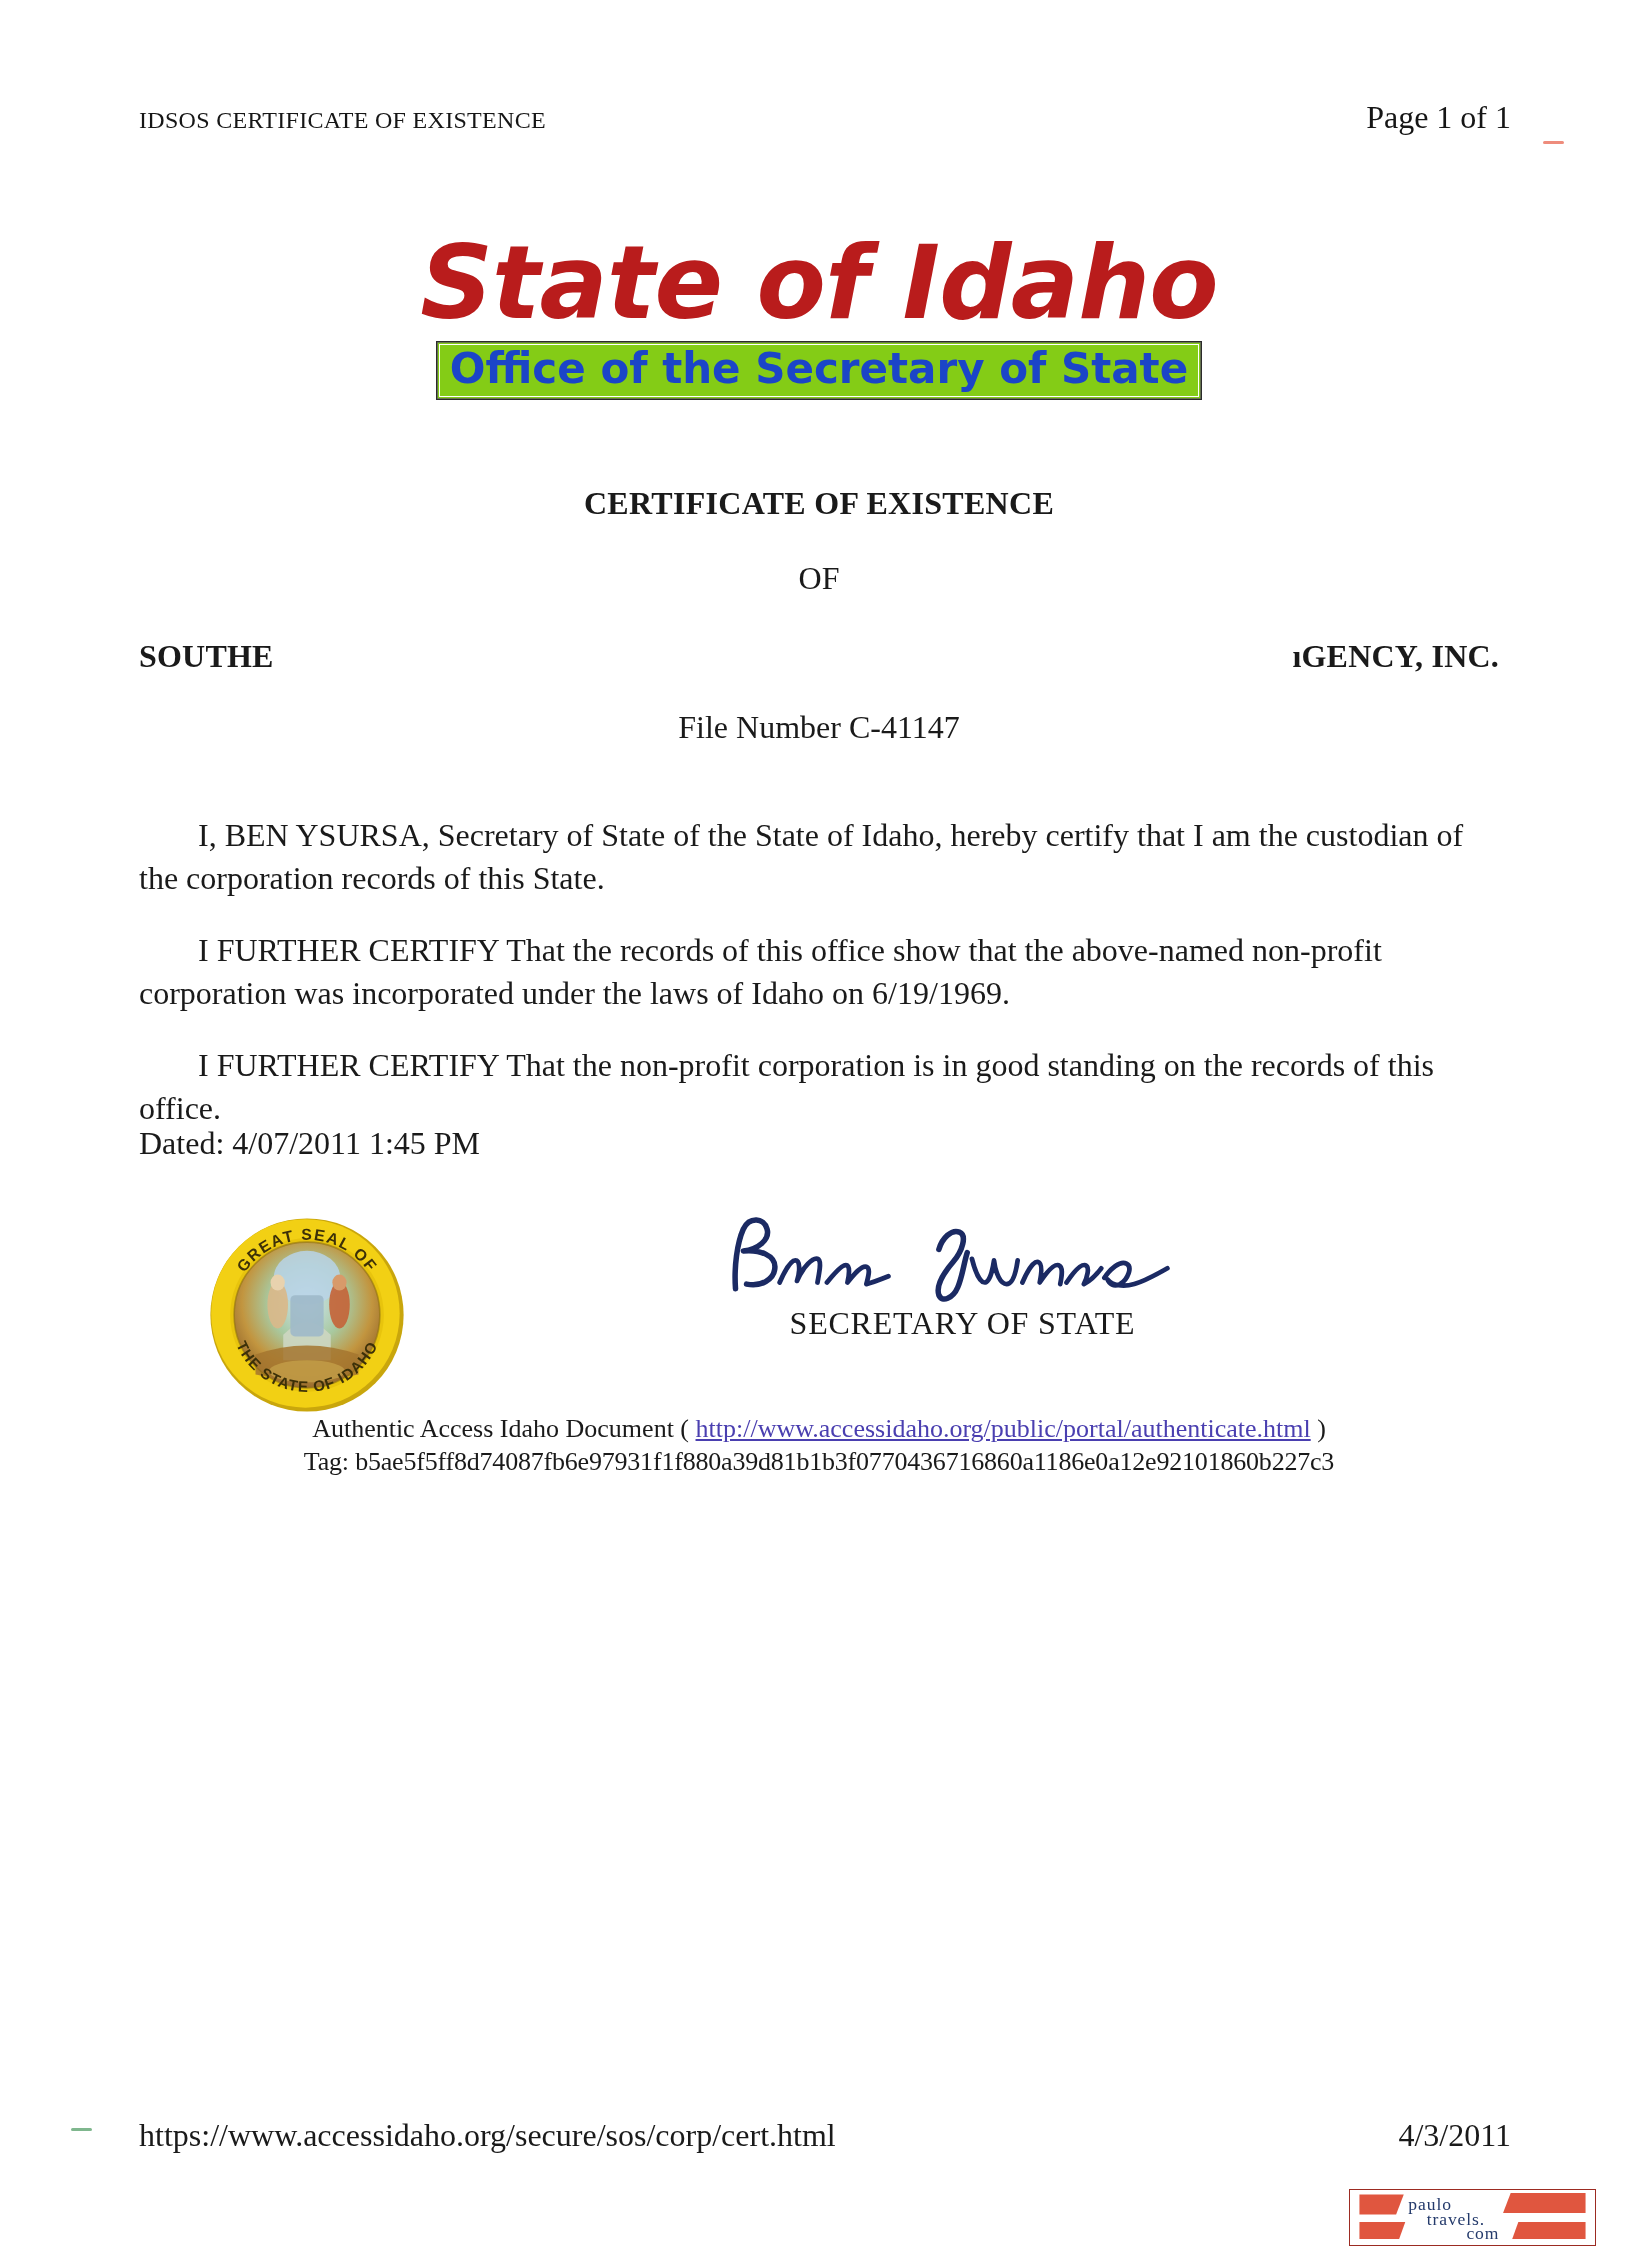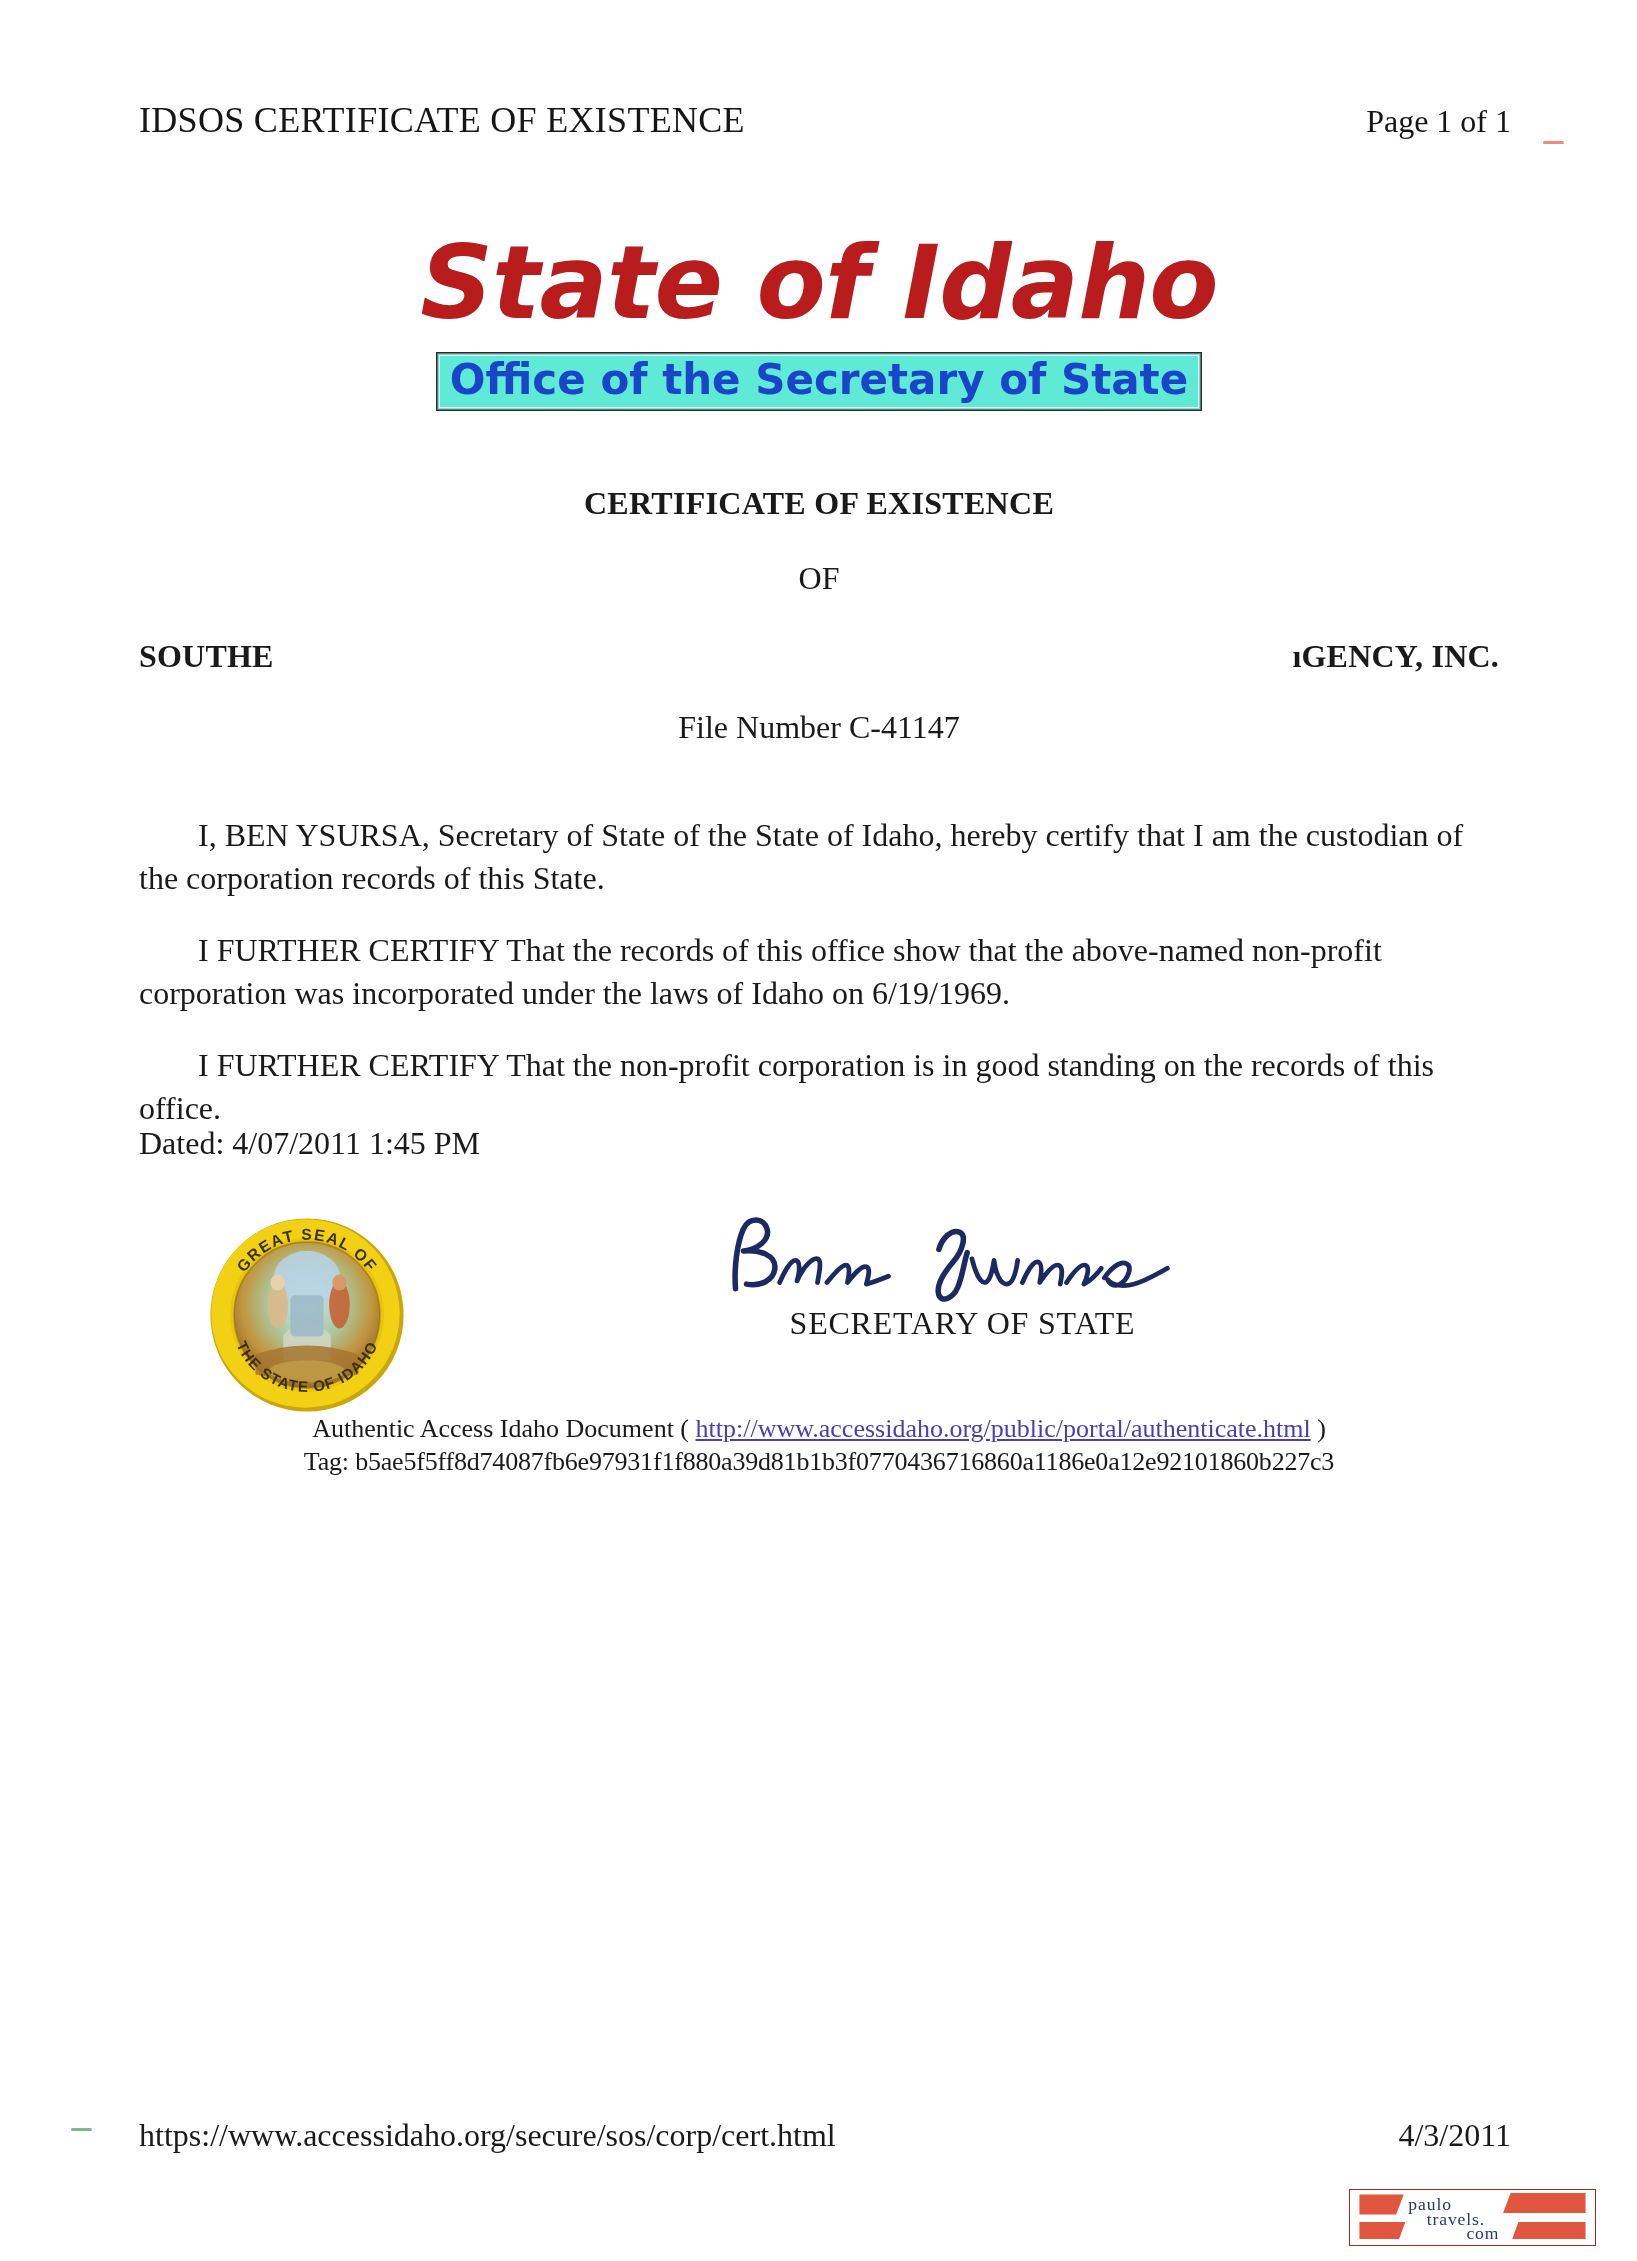--- a/index.html
+++ b/index.html
@@ -22,21 +22,21 @@
   #doc-header {
     position: absolute;
     top: 99px;
     left: 139px;
     right: 127px;
     display: flex;
     justify-content: space-between;
     align-items: baseline;
   }
   #doc-header .hdr-left {
-    font-size: 36px;
+    font-size: 24px;
     letter-spacing: 0.3px;
     color: #161616;
   }
   #doc-header .hdr-right {
     font-size: 32px;
     color: #161616;
   }
 
   
   .artifact {
@@ -71,27 +71,27 @@
     font-weight: bold;
     font-style: italic;
     font-size: 101px;
     line-height: 1.05;
     letter-spacing: -0.8px;
     color: #b91c1c;
     margin: 0;
   }
   #office-box {
     display: inline-block;
-    margin-top: 16px;
+    margin-top: 5px;
     padding: 4.8px 12.7px 8px 12.7px;
     border: 1.6px solid #2b2b2b;
     outline: 1.6px solid #ffffff;
     outline-offset: -4px;
     box-shadow: 0 0 0 0.8px #5d5d5d inset;
-    background: #5eead4;
+    background: #84cc16;
   }
   #office-title {
     font-family: "DejaVu Sans", "Liberation Sans", sans-serif;
     font-weight: bold;
     font-size: 42px;
     line-height: 1.05;
     color: #1b45c8;
     white-space: nowrap;
   }
 

